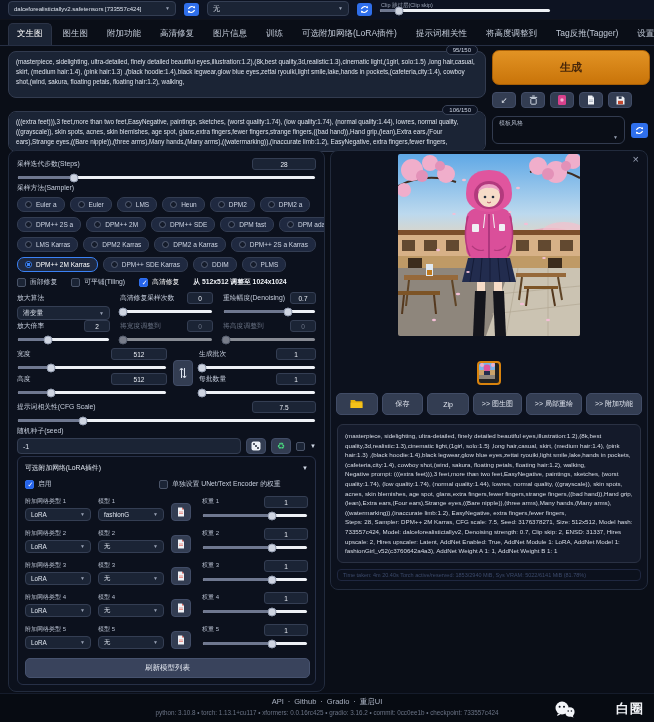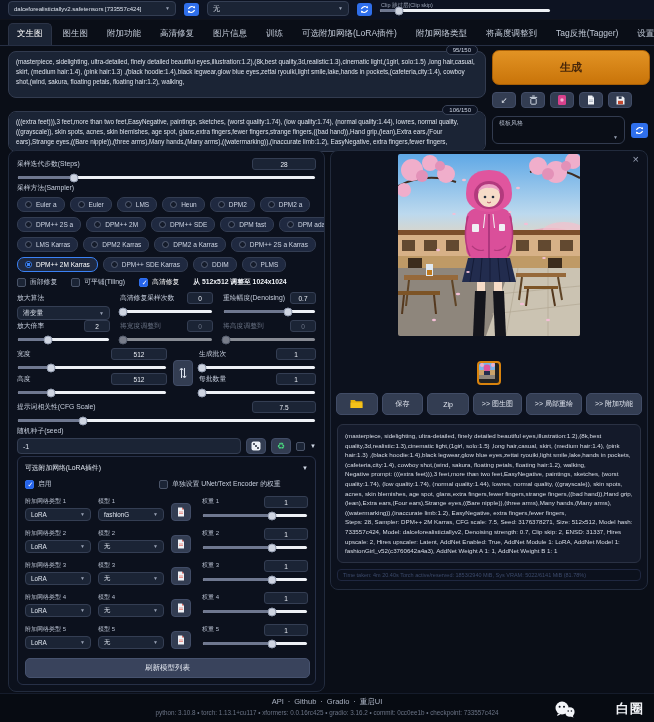--- a/index.html
+++ b/index.html
@@ -117,21 +117,21 @@
   </div>
 
   <div class="tabs" data-name="main-tabs">
     <div class="tab active" data-name="tab-txt2img">文生图</div>
     <div class="tab" data-name="tab-img2img">图生图</div>
     <div class="tab" data-name="tab-extras">附加功能</div>
     <div class="tab" data-name="tab-png-info">高清修复</div>
     <div class="tab" data-name="tab-checkpoint-merger">图片信息</div>
     <div class="tab" data-name="tab-train">训练</div>
     <div class="tab" data-name="tab-additional-networks">可选附加网络(LoRA插件)</div>
-    <div class="tab" data-name="tab-image-browser">附加网络类型</div>
+    <div class="tab" data-name="tab-image-browser">提示词相关性</div>
     <div class="tab" data-name="tab-model-converter">将高度调整到</div>
     <div class="tab" data-name="tab-tagger">Tag反推(Tagger)</div>
     <div class="tab" data-name="tab-settings">设置</div>
 
   </div>
 
   <div class="prompt-col" data-name="prompt-section">
     <div class="ta-wrap" data-name="positive-prompt-wrap">
       <textarea class="ta" style="height: 47px;" data-name="positive-prompt-input">(masterpiece, sidelighting, ultra-detailed, finely detailed beautiful eyes,illustration:1.2),(8k,best quality,3d,realistic:1.3),cinematic light,(1girl, solo:1.5) ,long hair,casual, skirt, (medium hair:1.4), (pink hair:1.3) ,(black hoodie:1.4),black legwear,glow blue eyes,zettai ryouiki,light smile,lake,hands in pockets,(cafeteria,city:1.4), cowboy shot,(wind, sakura, floating petals, floating hair:1.2), walking,</textarea>
       <div class="counter" data-name="positive-token-counter">95/150</div>

